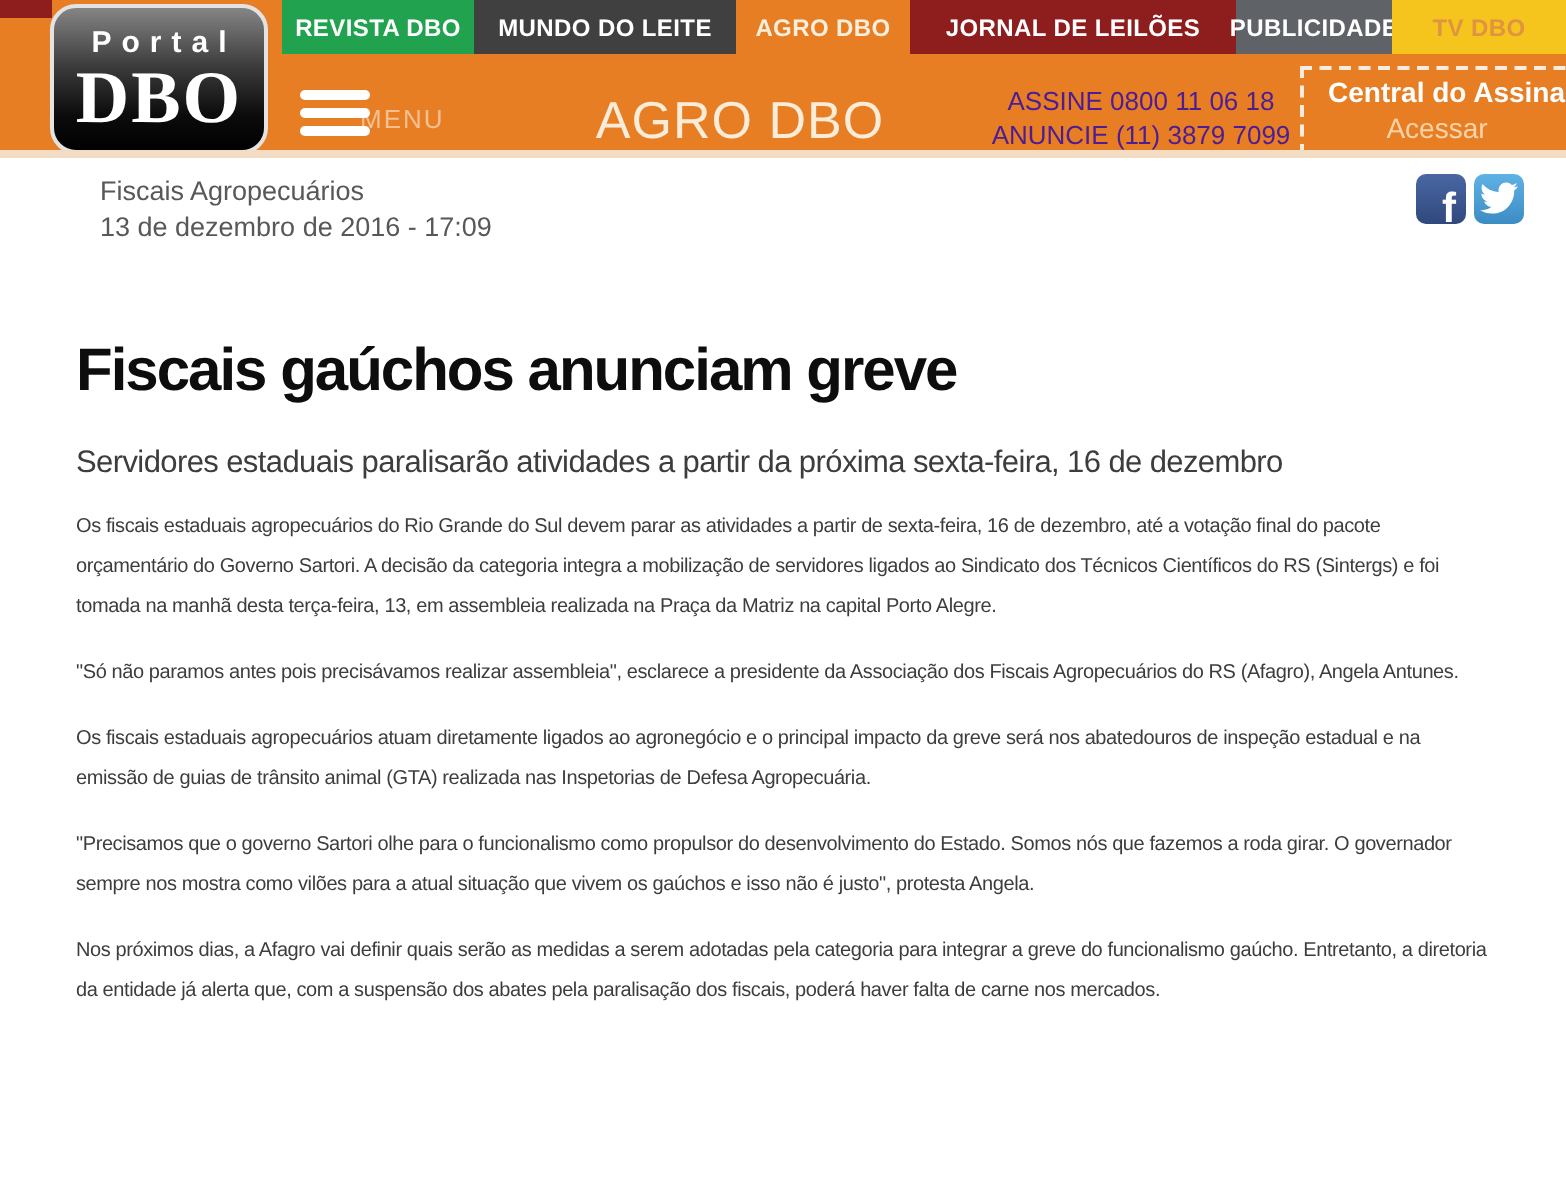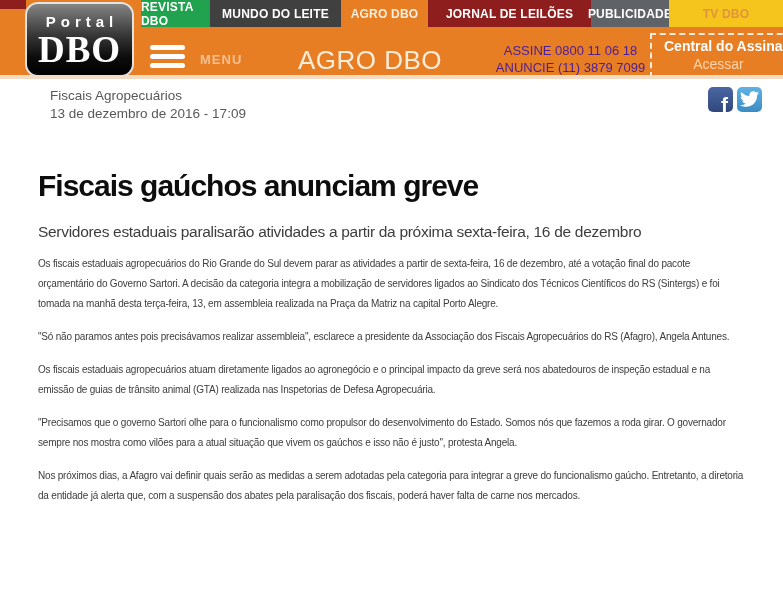--- a/index.html
+++ b/index.html
@@ -48,32 +48,32 @@
 
   .top-tabs {
     position: absolute; left: 141px; top: 0; right: 0;
     height: 27px; display: flex;
   }
   .tab {
     height: 27px; display: flex; align-items: center; justify-content: center;
     font-size: 12px; font-weight: bold; letter-spacing: .2px;
     cursor: pointer; flex: 0 0 auto;
   }
-  .tab:nth-child(1) { width: 69px; }
+  .tab:nth-child(1) { width: 96px; }
   .tab:nth-child(2) { width: 131px; }
   .tab:nth-child(3) { width: 87px; }
   .tab:nth-child(4) { width: 163px; align-items: center; }
   .tab:nth-child(5) { width: 78px; }
   .tab:nth-child(6) { flex: 1 1 auto; }
 
   .hamburger { position: absolute; left: 150px; top: 45px; width: 35px; cursor: pointer; }
   .hamburger .bar { height: 5px; background: #fff; border-radius: 3px; margin-bottom: 4px; }
   .menu-label {
-    position: absolute; left: 200px; top: 52px;
-    color: rgba(255,255,255,.5); font-size: 13px; font-weight: bold;
+    position: absolute; left: 180px; top: 52px;
+    color: rgba(255,255,255,.5); font-size: 13px; font-weight: normal;
     letter-spacing: 1px; cursor: pointer;
   }
   .section-title {
     position: absolute; left: 270px; top: 45px; width: 200px;
     text-align: center; color: #f9ecd9; font-size: 26px; letter-spacing: .5px;
   }
   .contact {
     position: absolute; left: 488px; top: 42px; width: 165px;
     text-align: center; color: #4c1d95; font-size: 13px; font-weight: normal;
     line-height: 17px;

